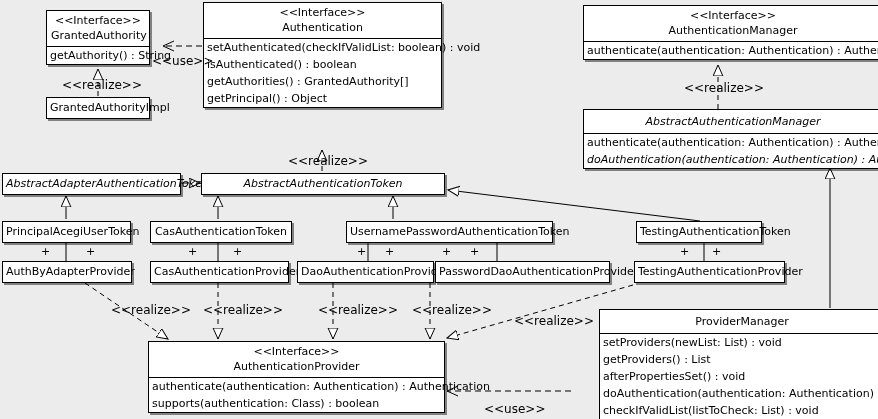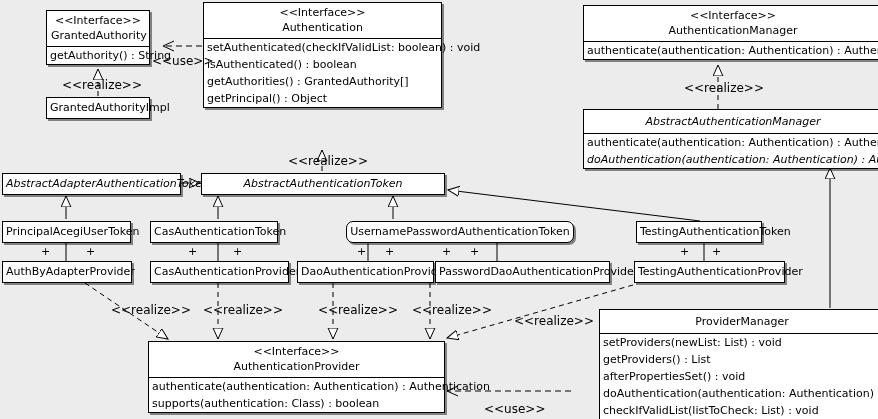--- a/index.html
+++ b/index.html
@@ -183,25 +183,25 @@
   </div>
 
   <div class="uml" style="left:201px;top:173px;width:244px;">
     <div class="simple abstract">AbstractAuthenticationToken</div>
   </div>
 
   <div class="uml" style="left:2px;top:221px;width:129px;">
     <div class="simple">PrincipalAcegiUserToken</div>
   </div>
 
-  <div class="uml" style="left:150px;top:221px;width:128px;">
+  <div class="uml" style="left:150px;top:221px;width:142px;">
     <div class="simple">CasAuthenticationToken</div>
   </div>
 
-  <div class="uml" style="left:346px;top:221px;width:228px;border-radius:7px;">
+  <div class="uml" style="left:346px;top:221px;width:207px;">
     <div class="simple">UsernamePasswordAuthenticationToken</div>
   </div>
 
   <div class="uml" style="left:636px;top:221px;width:126px;">
     <div class="simple">TestingAuthenticationToken</div>
   </div>
 
   <div class="uml" style="left:2px;top:261px;width:130px;">
     <div class="simple">AuthByAdapterProvider</div>
   </div>

